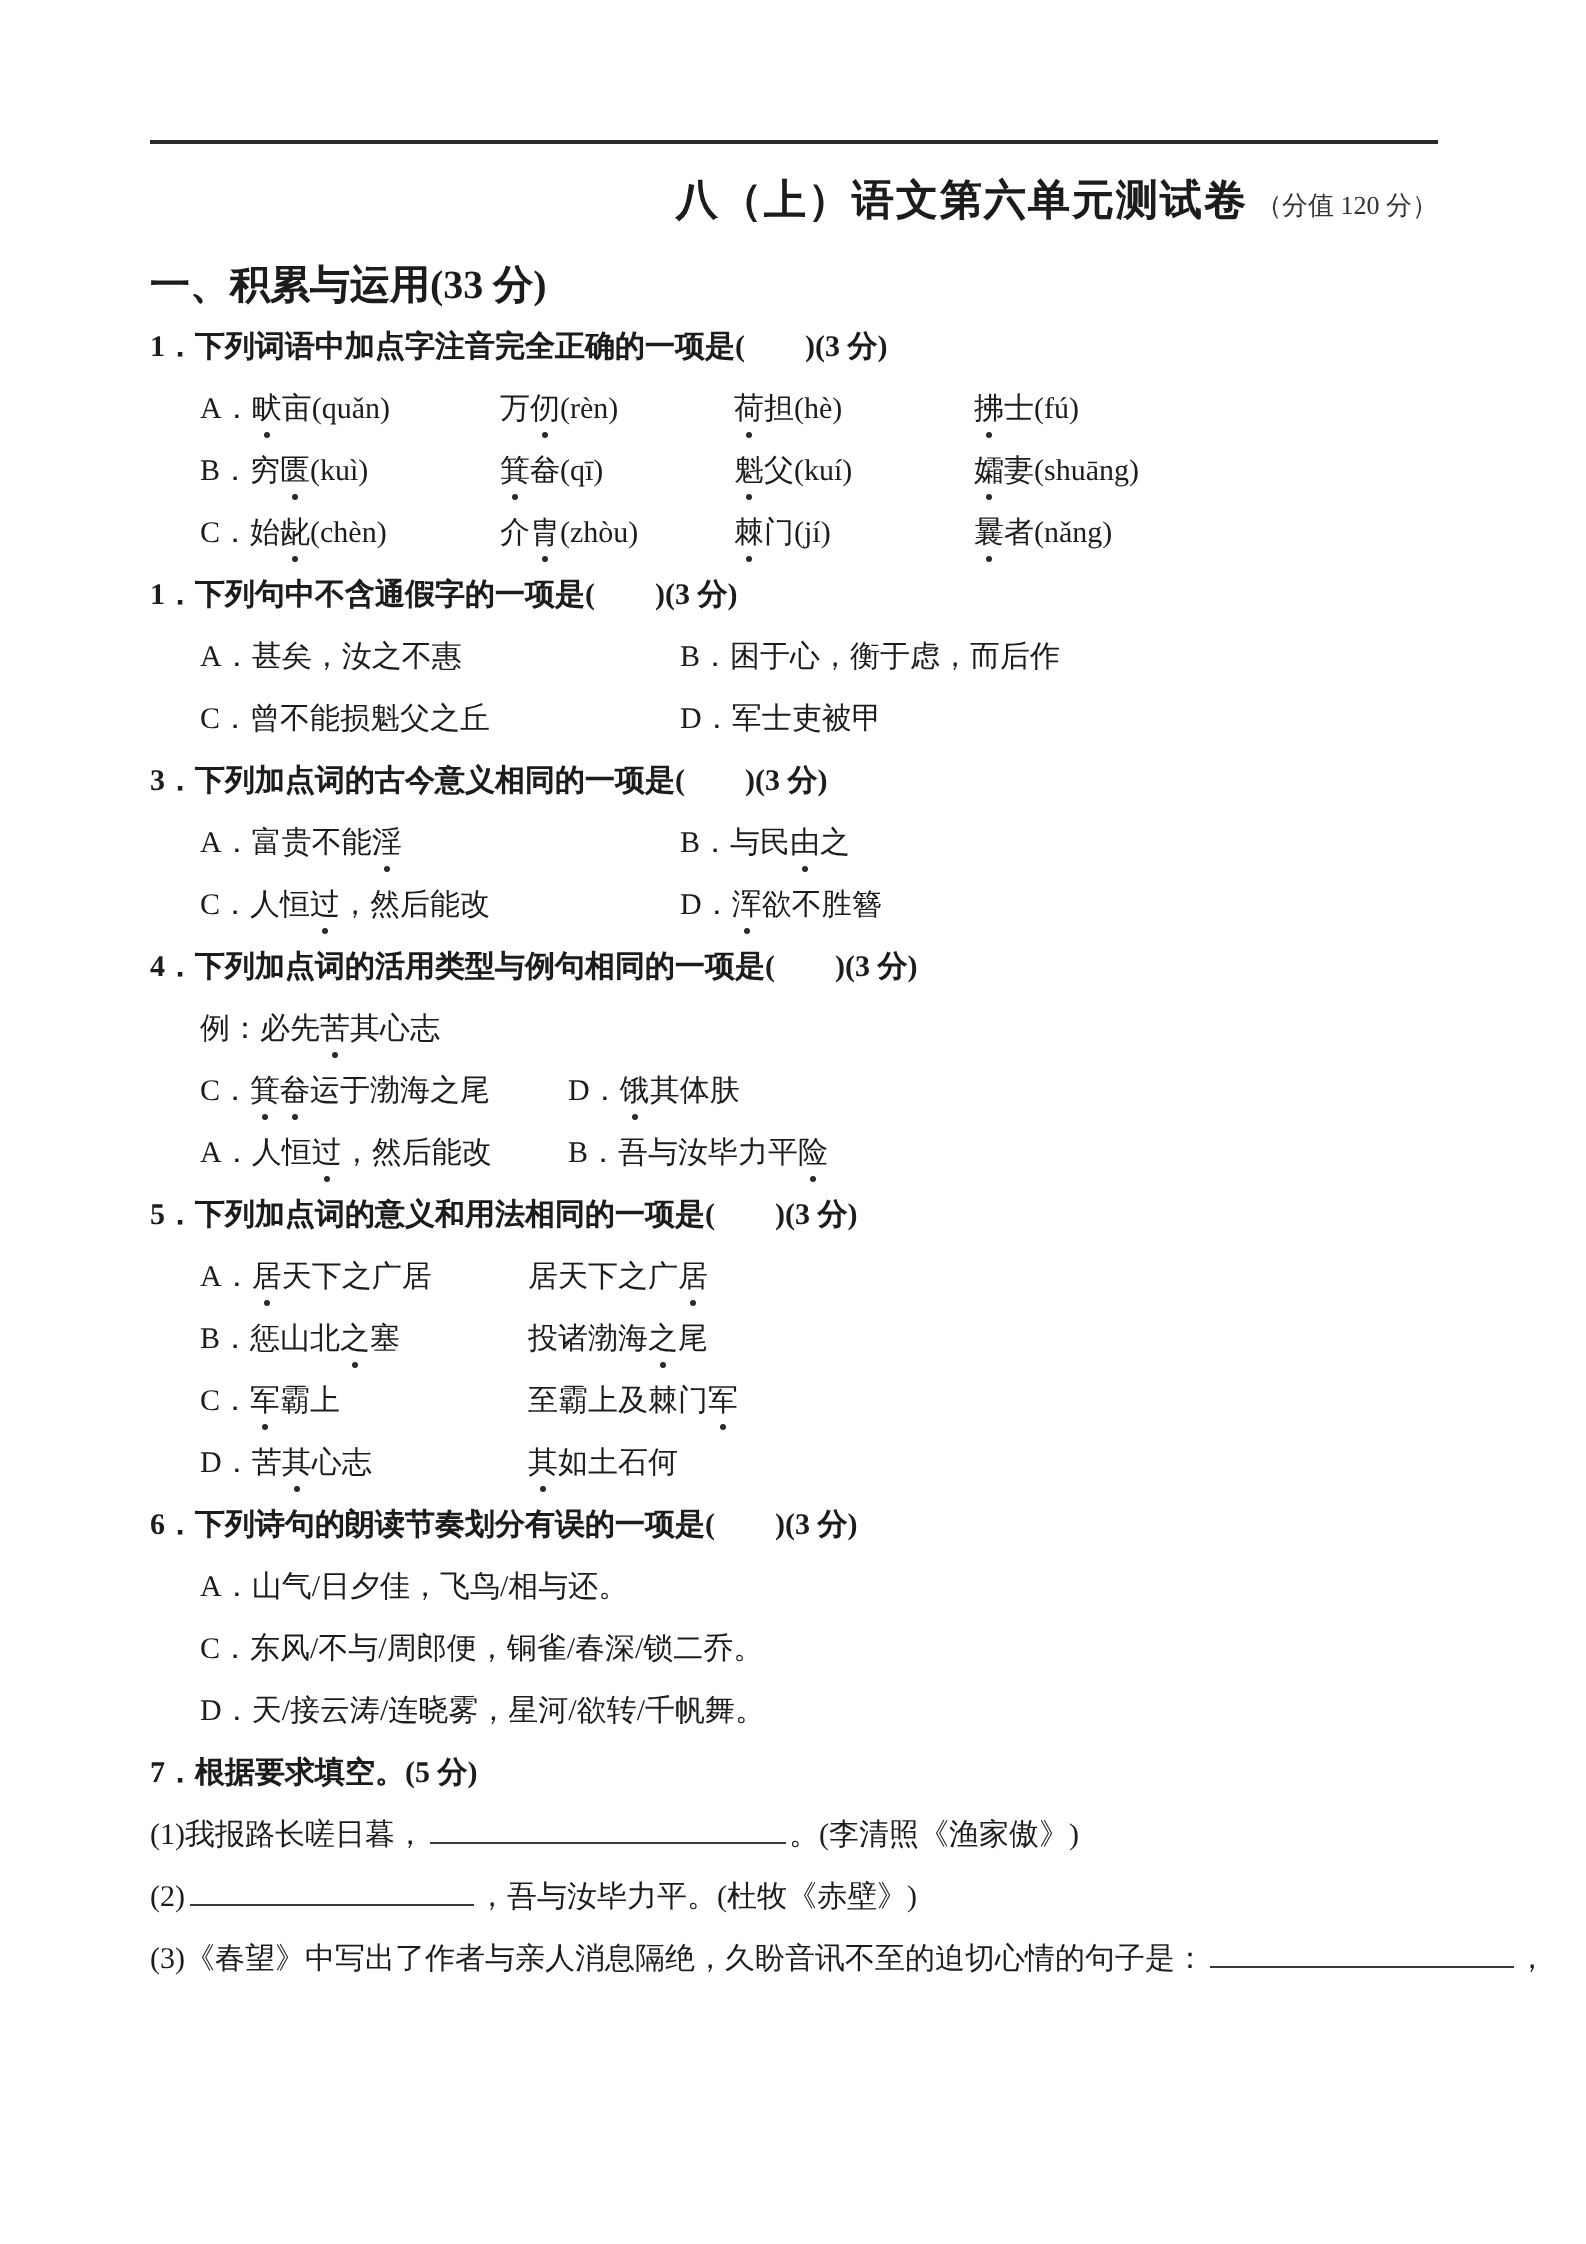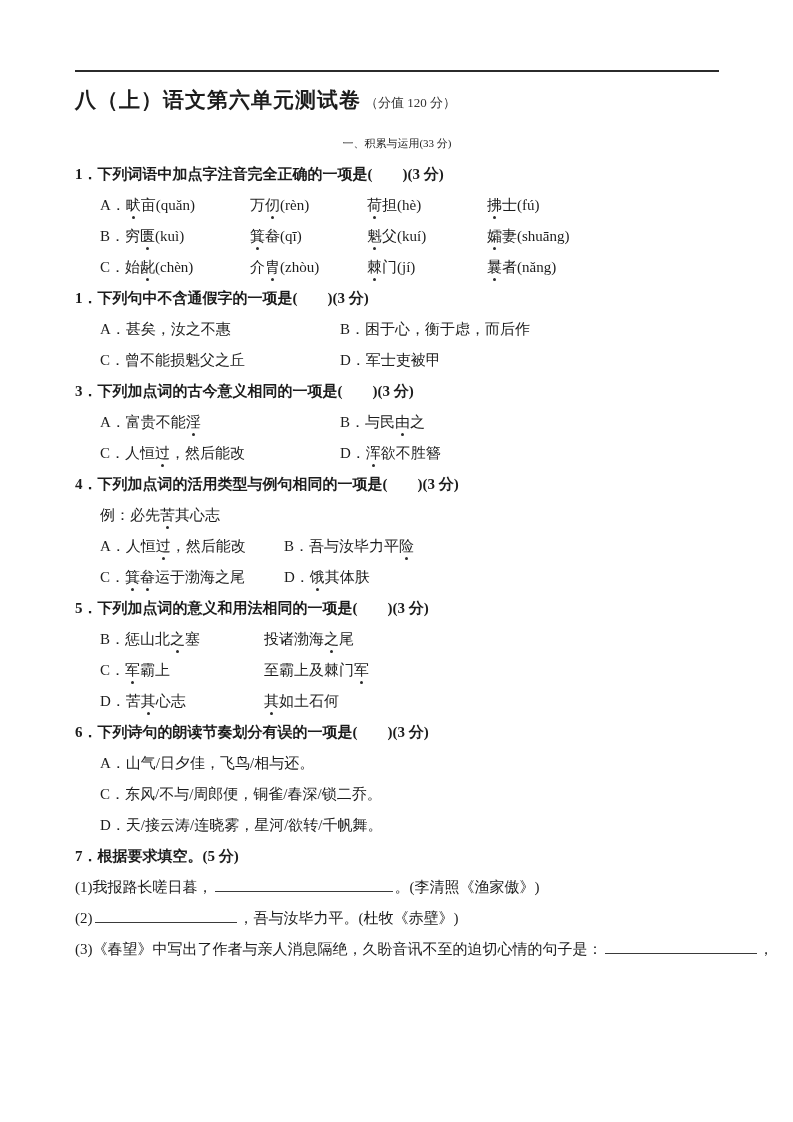--- a/index.html
+++ b/index.html
@@ -15,21 +15,21 @@
     width: 644px;
     margin-left: 75px;
     padding-top: 70px;
   }
   .top-rule {
     border-top: 2px solid #2b2b2b;
     width: 100%;
     height: 0;
   }
   .title-line {
-    text-align: left;
+    text-align: right;
     margin-top: 14px;
     margin-bottom: 20px;
     white-space: nowrap;
   }
   .title {
     font-size: 21px;
     font-weight: bold;
     letter-spacing: 1px;
   }
   .subtitle {
@@ -37,23 +37,22 @@
     font-weight: normal;
     color: #333;
   }
   .line {
     font-size: 15px;
     line-height: 19px;
     margin-bottom: 12px;
     white-space: nowrap;
   }
   .section {
-    font-weight: normal;
-    font-size: 11px;
-    text-align: center;
+    font-weight: bold;
+    font-size: 20px;
   }
   .stem {
     font-weight: bold;
   }
   .indent { margin-left: 25px; }
   .optrow { display: flex; gap: 32px; }
   
   .q1c1 { width: 118px; flex: none; }
   .q1c2 { width: 85px;  flex: none; }
   .q1c3 { width: 88px;  flex: none; }
@@ -136,29 +135,33 @@
     <span>B．与民<span class="em-dot">由</span>之</span>
   </div>
   <div class="line optrow indent">
     <span class="w208">C．人恒<span class="em-dot">过</span>，然后能改</span>
     <span>D．<span class="em-dot">浑</span>欲不胜簪</span>
   </div>
 
   <div class="line stem">4．下列加点词的活用类型与例句相同的一项是(　　)(3 分)</div>
   <div class="line indent">例：必先<span class="em-dot">苦</span>其心志</div>
   <div class="line optrow indent">
+    <span class="w152">C．<span class="em-dot">箕</span><span class="em-dot">畚</span>运于渤海之尾</span>
+    <span>D．<span class="em-dot">饿</span>其体肤</span>
+  </div>
+  <div class="line optrow indent">
     <span class="w152">A．人恒<span class="em-dot">过</span>，然后能改</span>
     <span>B．吾与汝毕力平<span class="em-dot">险</span></span>
   </div>
-  <div class="line optrow indent">
-    <span class="w152">C．<span class="em-dot">箕</span><span class="em-dot">畚</span>运于渤海之尾</span>
-    <span>D．<span class="em-dot">饿</span>其体肤</span>
-  </div>
 
   <div class="line stem">5．下列加点词的意义和用法相同的一项是(　　)(3 分)</div>
+  <div class="line optrow indent">
+    <span class="w132">A．<span class="em-dot">居</span>天下之广居</span>
+    <span>居天下之广<span class="em-dot">居</span></span>
+  </div>
   <div class="line optrow indent">
     <span class="w132">B．惩山北<span class="em-dot">之</span>塞</span>
     <span>投诸渤海<span class="em-dot">之</span>尾</span>
   </div>
   <div class="line optrow indent">
     <span class="w132">C．<span class="em-dot">军</span>霸上</span>
     <span>至霸上及棘门<span class="em-dot">军</span></span>
   </div>
   <div class="line optrow indent">
     <span class="w132">D．苦<span class="em-dot">其</span>心志</span>

